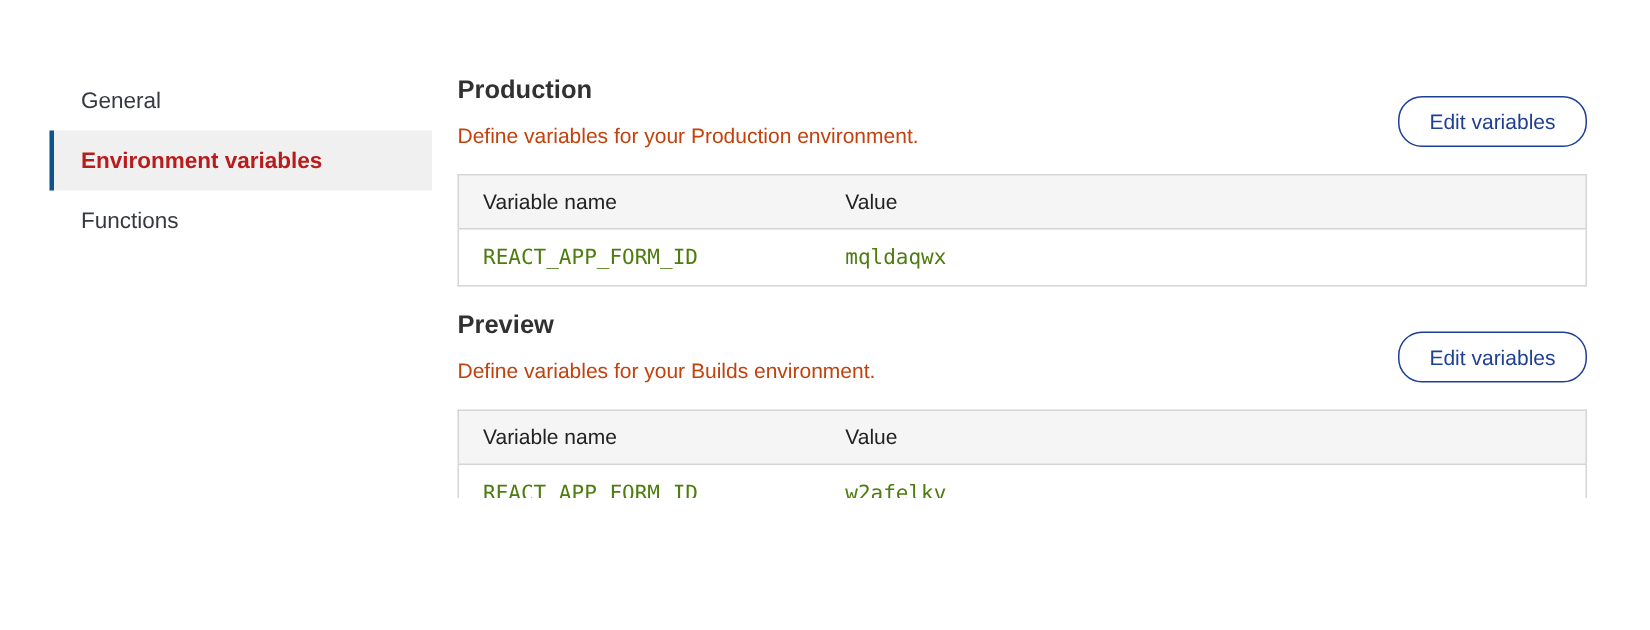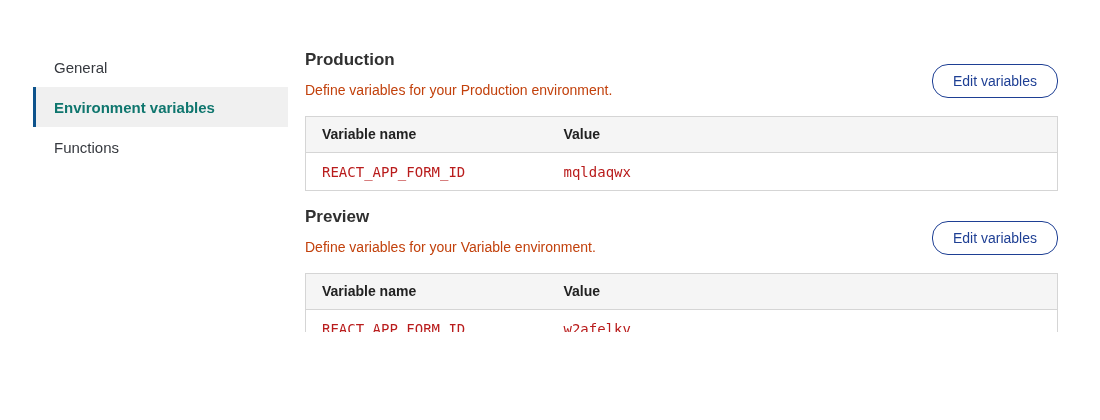--- a/index.html
+++ b/index.html
@@ -30,21 +30,21 @@
     padding-left: 18px;
     font-size: 15px;
     color: #36393f;
     cursor: pointer;
     border-left: 3px solid transparent;
   }
   .nav-item.active {
     background: #f0f0f0;
     border-left: 3px solid #0e538c;
     font-weight: bold;
-    color: #0f766e;
+    color: #b91c1c;
   }
 
   
   .main {
     position: absolute;
     left: 305px;
     top: 50px;
     width: 753px;
   }
   .section { position: relative; }
@@ -84,30 +84,30 @@
     border: 1px solid #d5d5d5;
     table-layout: fixed;
   }
   table.vars thead tr {
     background: #f5f5f5;
     border-bottom: 1px solid #d5d5d5;
   }
   table.vars th {
     text-align: left;
     font-size: 14px;
-    font-weight: bold;
+    font-weight: normal;
     color: #222222;
     padding: 9px 16px 10px 16px;
     height: 36px;
   }
   table.vars th.col-name { width: 242px; }
   table.vars td {
     font-family: "DejaVu Sans Mono", monospace;
     font-size: 14px;
-    color: #b91c1c;
+    color: #4d7c0f;
     padding: 10px 16px;
     height: 38px;
     background: #ffffff;
   }
 </style>
 </head>
 <body>
 
 <div class="page">
 
@@ -140,21 +140,21 @@
           <tr>
             <td>REACT_APP_FORM_ID</td>
             <td>mqldaqwx</td>
           </tr>
         </tbody>
       </table>
     </section>
 
     <section class="section">
       <h2 class="section-title">Preview</h2>
-      <p class="section-desc">Define variables for your Variable environment.</p>
+      <p class="section-desc">Define variables for your Builds environment.</p>
       <button class="edit-btn">Edit variables</button>
       <table class="vars">
         <thead>
           <tr>
             <th class="col-name">Variable name</th>
             <th>Value</th>
           </tr>
         </thead>
         <tbody>
           <tr>

